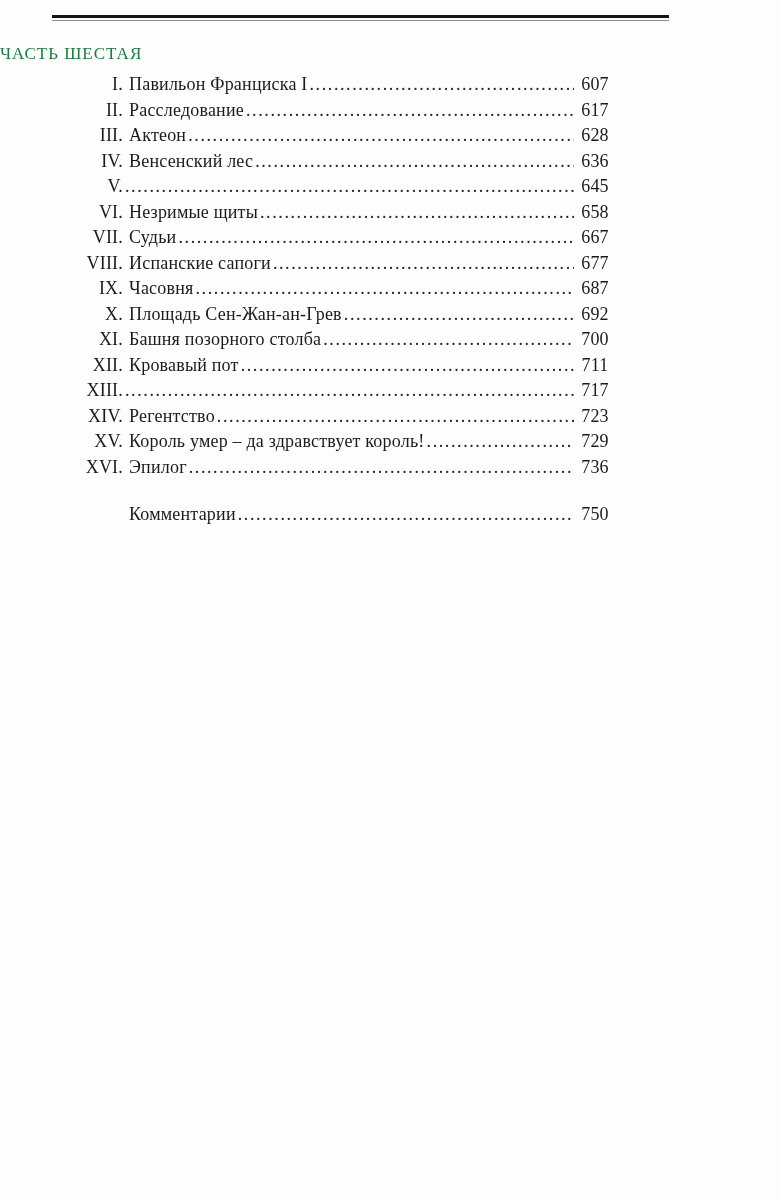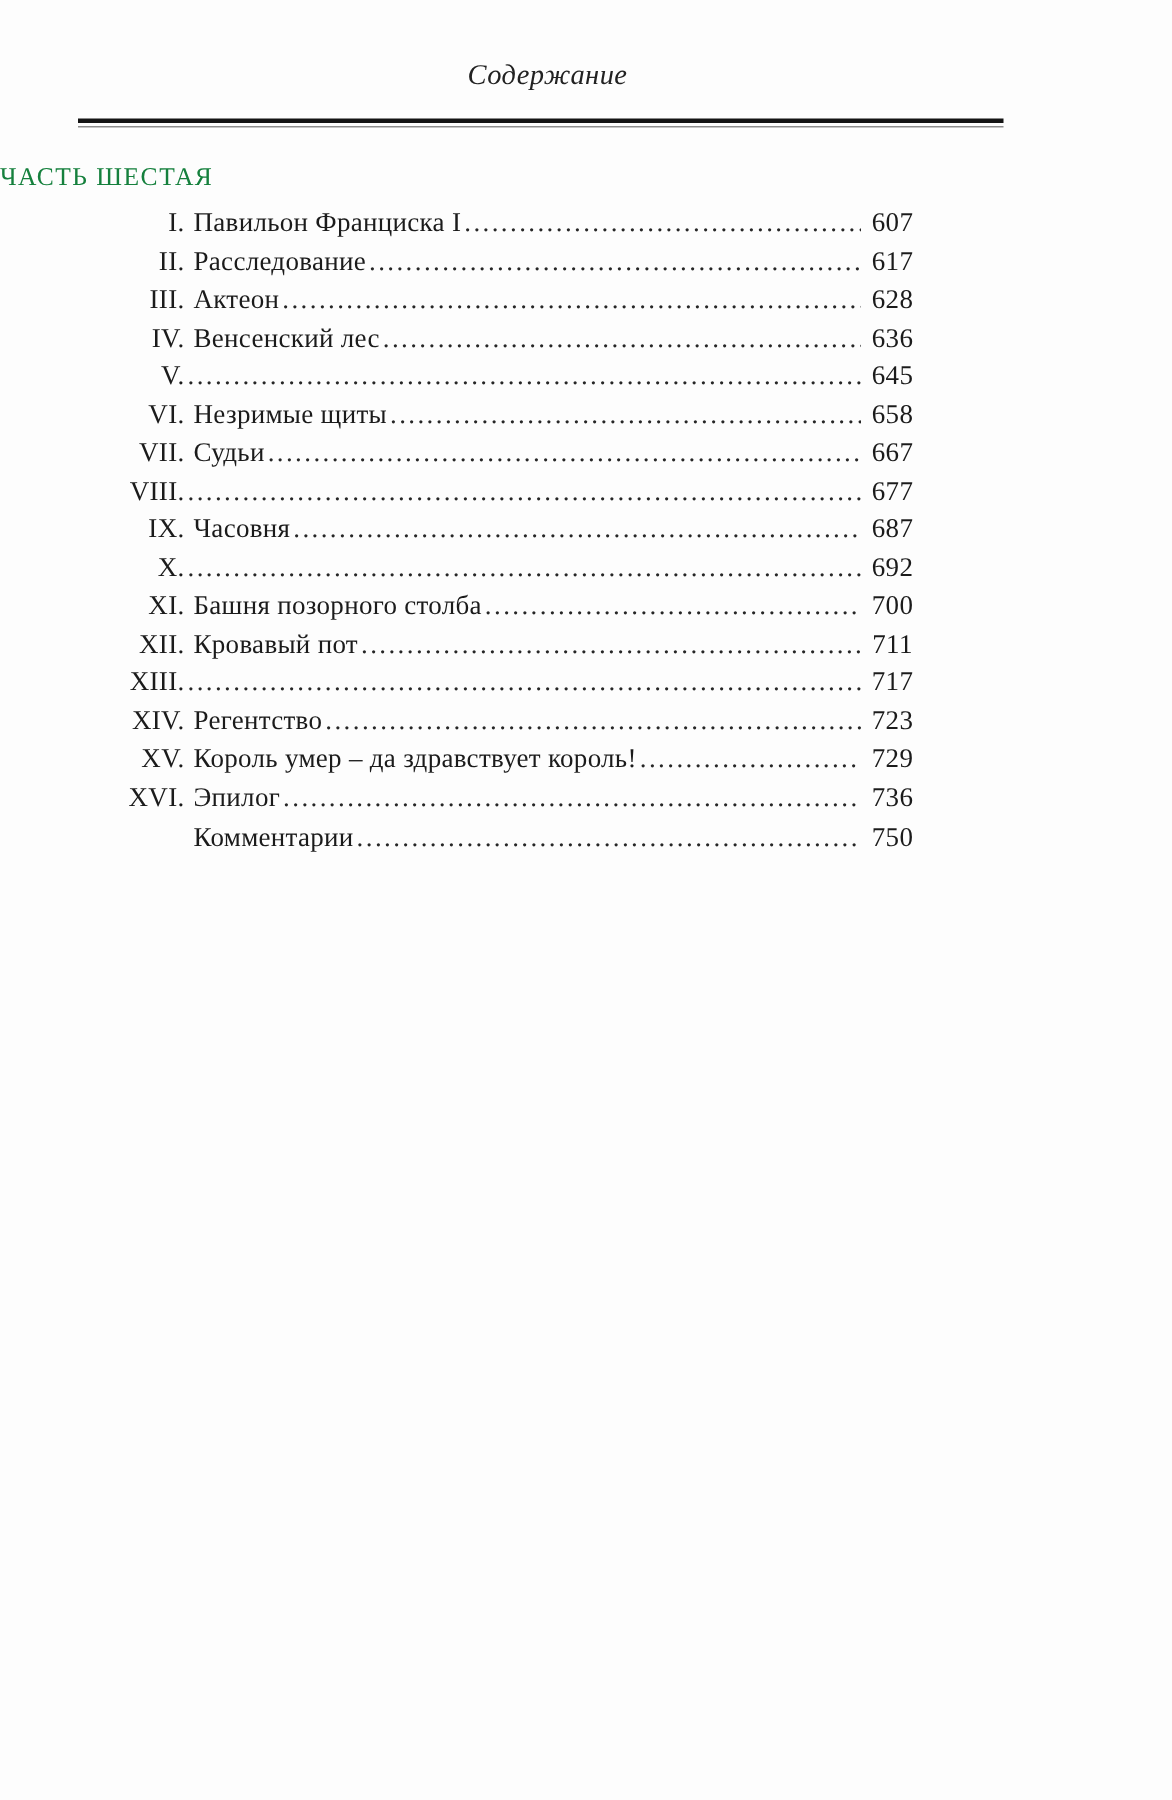--- a/index.html
+++ b/index.html
@@ -68,29 +68,28 @@
     letter-spacing: 1.6px;
     color: #262626;
   }
   .toc-row .pagenum {
     flex: 0 0 auto;
     min-width: 34px;
     text-align: center;
     padding-left: 4px;
   }
   .toc-row.comments {
-    margin-top: 2px;
+    margin-top: 22px;
   }
 </style>
 </head>
 <body>
 
 <div class="page">
 
-  <div class="running-head">Содержание</div>
 
   <div class="header-rule"></div>
 
   <div class="part-title">ЧАСТЬ ШЕСТАЯ</div>
 
   <div class="toc">
 
     <div class="toc-row">
       <span class="num">I.</span>
       <span class="title">Павильон Франциска I</span>
@@ -134,33 +133,35 @@
 
     <div class="toc-row">
       <span class="num">VII.</span>
       <span class="title">Судьи</span>
       <span class="leader">......................................................................................................................................................</span>
       <span class="pagenum">667</span>
     </div>
 
     <div class="toc-row">
       <span class="num">VIII.</span>
+      <span class="title">Испанские сапоги</span>
       <span class="leader">......................................................................................................................................................</span>
       <span class="pagenum">677</span>
     </div>
 
     <div class="toc-row">
       <span class="num">IX.</span>
       <span class="title">Часовня</span>
       <span class="leader">......................................................................................................................................................</span>
       <span class="pagenum">687</span>
     </div>
 
     <div class="toc-row">
       <span class="num">X.</span>
+      <span class="title">Площадь Сен-Жан-ан-Грев</span>
       <span class="leader">......................................................................................................................................................</span>
       <span class="pagenum">692</span>
     </div>
 
     <div class="toc-row">
       <span class="num">XI.</span>
       <span class="title">Башня позорного столба</span>
       <span class="leader">......................................................................................................................................................</span>
       <span class="pagenum">700</span>
     </div>

